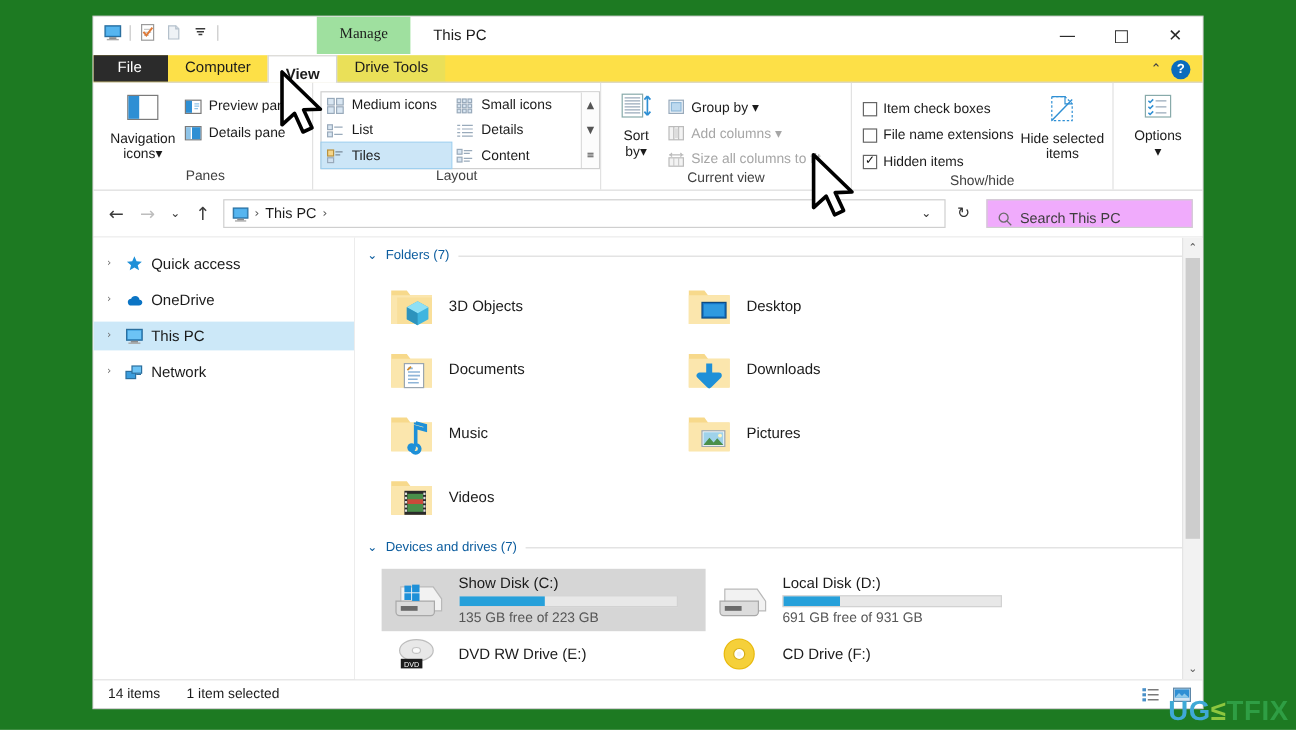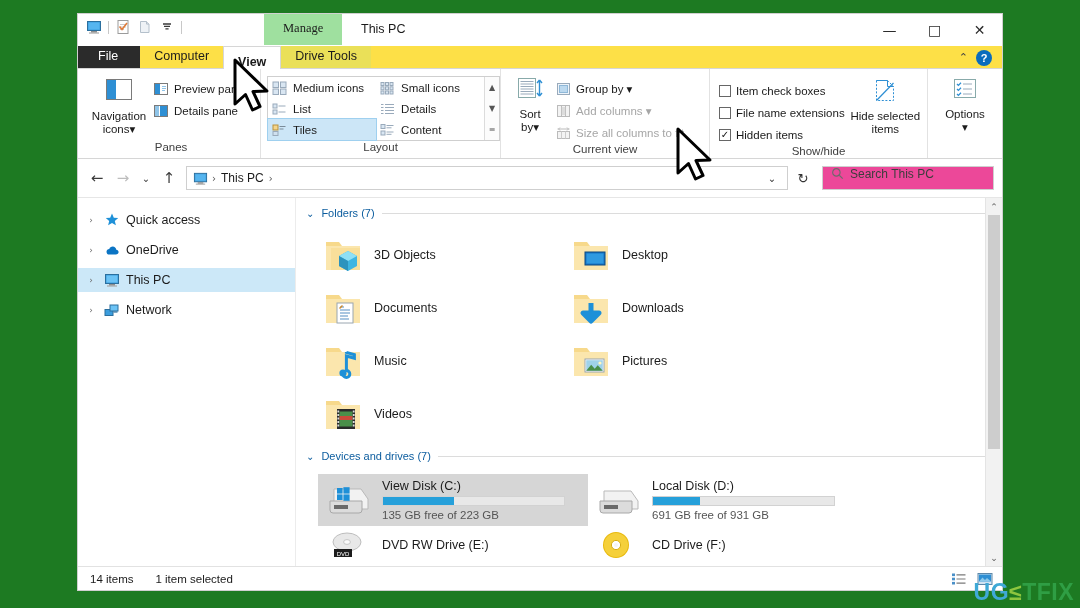--- a/index.html
+++ b/index.html
@@ -211,22 +211,22 @@
     display: flex; align-items: center; justify-content: center;
     font-size: 10px; color: #333; font-family: "DejaVu Sans", sans-serif;
   }
   .refreshbtn {
     width: 26px; height: 24px; margin-left: 2px;
     display: flex; align-items: center; justify-content: center;
     font-size: 13px; color: #333; font-family: "DejaVu Sans", sans-serif;
   }
   .searchbox {
     width: 172px; height: 24px; margin-left: 6px;
-    border: 1px solid #cfcfcf; background: #ec4899;
-    display: flex; align-items: flex-start; gap: 6px; padding: 0 8px;
+    border: 1px solid #cfcfcf; background: #f0abfc;
+    display: flex; align-items: flex-end; gap: 6px; padding: 0 8px;
   }
   .searchbox .ph { font-size: 12px; color: #3d3d3d; }
 
   
   .body {
     flex: 1; display: flex; min-height: 0;
     border-top: 1px solid #e6e6e6;
   }
 
   .nav {
@@ -789,21 +789,21 @@
             <path d="M6 20h32v9a3 3 0 0 1-3 3H9a3 3 0 0 1-3-3z" fill="#dcdcdc" stroke="#a8a8a8"></path>
             <rect x="10" y="24" width="14" height="4" fill="#6a6a6a"></rect>
             <g transform="translate(13,6)">
               <rect x="0" y="1" width="5.6" height="5.6" fill="#1e90d8"></rect>
               <rect x="6.4" y="0.2" width="6.2" height="6.4" fill="#1e90d8"></rect>
               <rect x="0" y="7.4" width="5.6" height="5.6" fill="#1e90d8"></rect>
               <rect x="6.4" y="7.4" width="6.2" height="6.4" fill="#1e90d8"></rect>
             </g>
           </svg>
           <div class="dtxt">
-            <span class="dname">View Disk (C:)</span>
+            <span class="dname">Show Disk (C:)</span>
             <span class="bar">
                 <i style="width:39%"></i>
               </span>
             <span class="dfree">135 GB free of 223 GB</span>
           </div>
         </div>
 
         <div class="drive">
           <svg width="48" height="38" viewBox="0 0 48 38">
             <path d="M10 10h27l7 10v8H10z" fill="#f2f2f2" stroke="#b9b9b9"></path>

